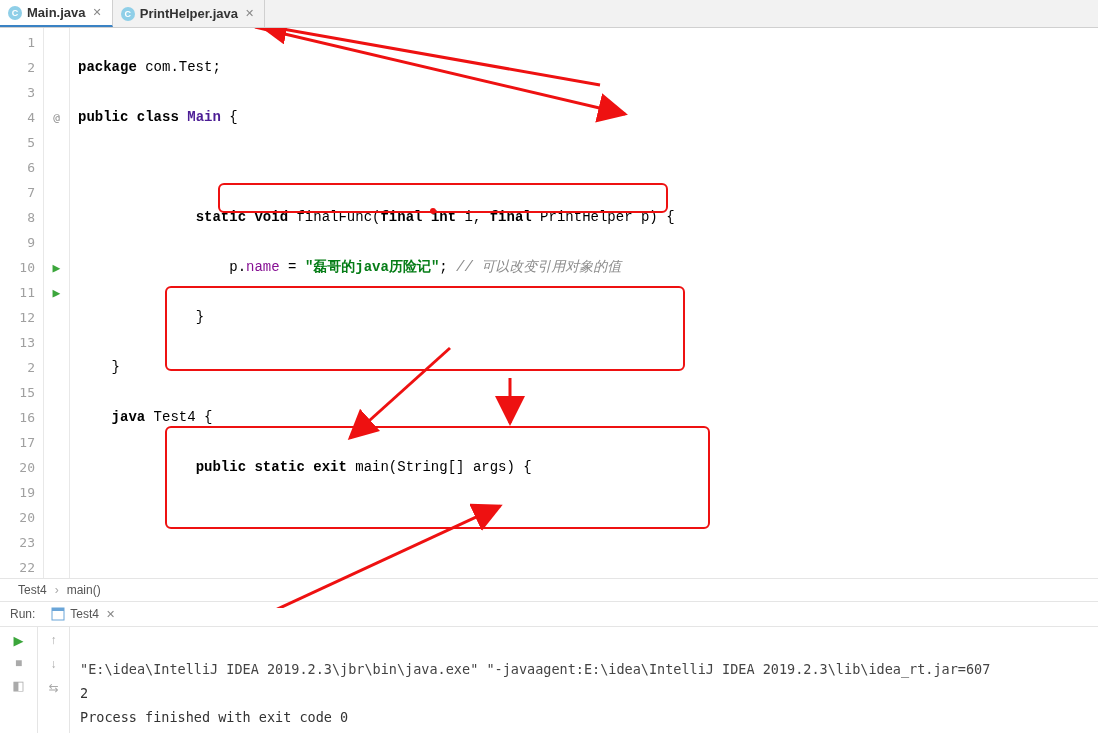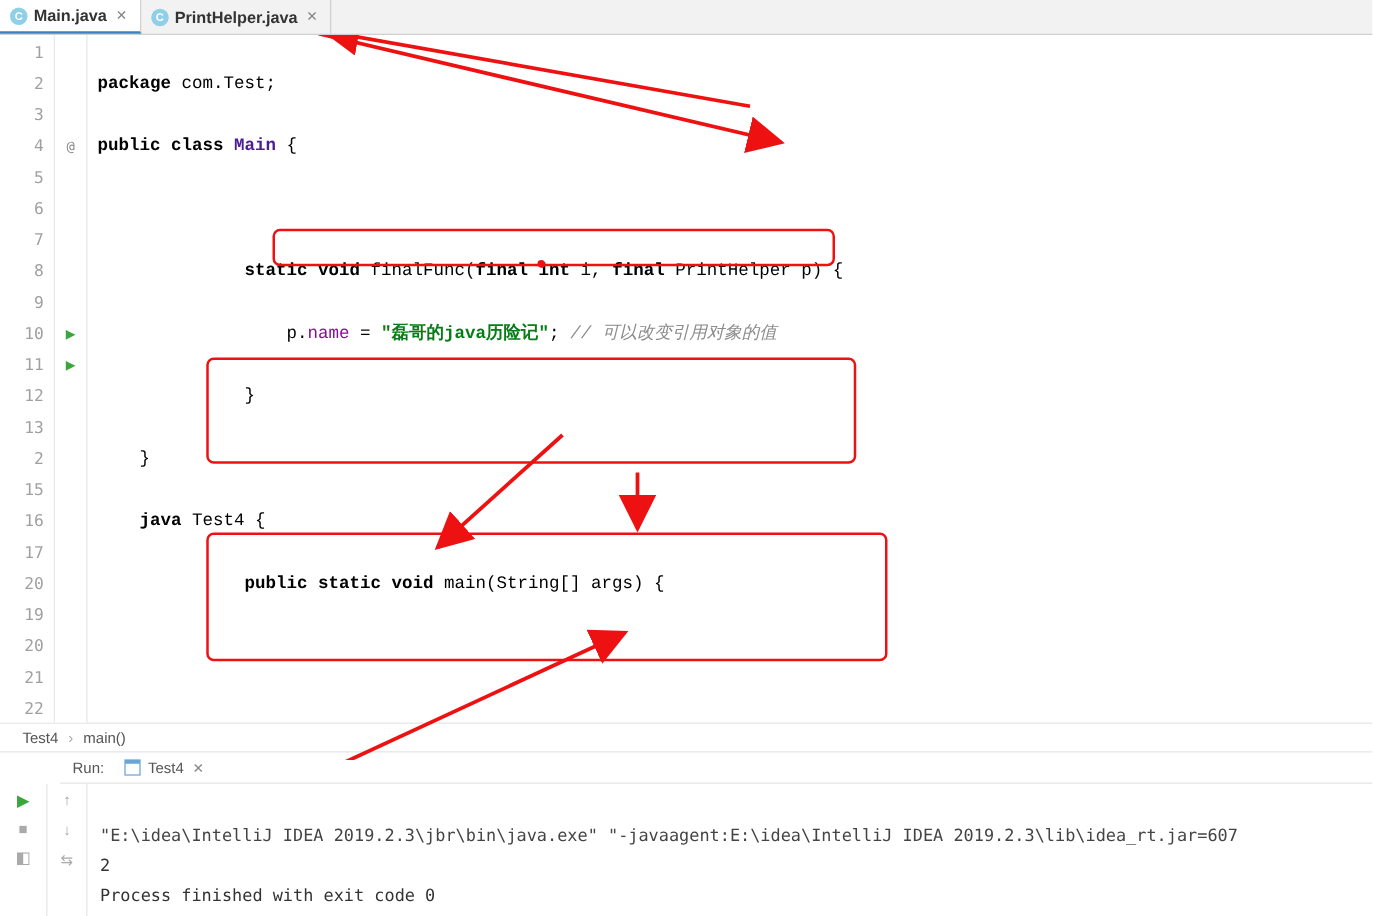--- a/index.html
+++ b/index.html
@@ -15,21 +15,21 @@
 .code { flex: 1; font-family: Consolas, "Courier New", monospace; font-size: 14px; line-height: 25px; padding-top: 2px; padding-left: 8px; white-space: pre; position: relative; overflow: hidden; }
 .code .line { height: 25px; }
 .kw { color: #000000; font-weight: bold; }
 .cls { color: #4c1d95; font-weight: bold; }
 .str { color: #067d17; font-weight: bold; }
 .cmt { color: #8c8c8c; font-style: italic; }
 .field { color: #871094; }
 .method { color: #000; text-align: center; }
 .breadcrumb { padding: 4px 18px; font-size: 12px; color: #555; border-top: 1px solid #e5e5e5; border-bottom: 1px solid #e5e5e5; display:flex; gap:8px; align-items:center; }
 .breadcrumb .chev { color: #aaa; }
-.run-header { display: flex; align-items: center; padding: 3px 10px; border-bottom: 1px solid #e5e5e5; font-size: 12px; color: #555; gap: 10px; margin-left: 48px; }
+.run-header { display: flex; align-items: center; padding: 3px 10px; border-bottom: 1px solid #e5e5e5; font-size: 12px; color: #555; gap: 10px; }
 .run-tab { display: flex; align-items: center; gap: 5px; padding: 2px 6px; }
 .run-body { display: flex; }
 .run-toolbar { width: 38px; padding: 6px 4px; display: flex; flex-direction: column; gap: 8px; align-items: center; border-right: 1px solid #e5e5e5; }
 .run-toolbar2 { width: 32px; padding: 6px 4px; display: flex; flex-direction: column; gap: 10px; align-items: center; border-right: 1px solid #e5e5e5; }
 .console { flex: 1; font-family: Consolas, monospace; font-size: 13.5px; line-height: 24px; padding: 6px 10px; color: #333; white-space: pre; overflow: hidden; }
 .console .cmd { color: #444; }
 .play { color: #3ba63b; font-size: 13px; }
 .stop { color: #aaa; font-size: 12px; }
 .up, .down { color: #aaa; font-size: 12px; }
 .cam { color: #aaa; font-size: 13px; }
@@ -69,21 +69,21 @@
       <div>11</div>
       <div>12</div>
       <div>13</div>
       <div>2</div>
       <div>15</div>
       <div>16</div>
       <div>17</div>
       <div>20</div>
       <div>19</div>
       <div>20</div>
-      <div>21</div>
+      <div>23</div>
       <div>22</div>
   </div>
   <div class="markers">
     <div>&nbsp;</div>
       <div>&nbsp;</div>
       <div>&nbsp;</div>
     <div>@</div>
     <div>&nbsp;</div>
       <div>&nbsp;</div>
       <div>&nbsp;</div>
@@ -105,21 +105,21 @@
   </div>
   <div class="code">
 <div class="line"><span class="kw">package</span><span> com.Test;</span></div>
 <div class="line"><span class="kw">public class</span><span class="cls"> Main </span><span>{</span></div>
 <div class="line"></div>
 <div class="line">              <span class="kw">static void</span><span class="method"> finalFunc(</span><span class="kw">final int</span><span> i, </span><span class="kw">final</span><span> PrintHelper p) {</span></div>
 <div class="line">                  <span>p.</span><span class="field">name</span><span> = </span><span class="str">"磊哥的java历险记"</span><span>; </span><span class="cmt">// 可以改变引用对象的值</span></div>
 <div class="line">              <span>}</span></div>
 <div class="line">    <span>}</span></div>
 <div class="line">    <span class="kw">java</span><span> Test4 {</span></div>
-<div class="line">              <span class="kw">public static void</span><span> main(String[] args) {</span></div>
+<div class="line">              <span class="kw">public static exit</span><span> main(String[] args) {</span></div>
 
 
 
 
 
 
 
 
 
 

